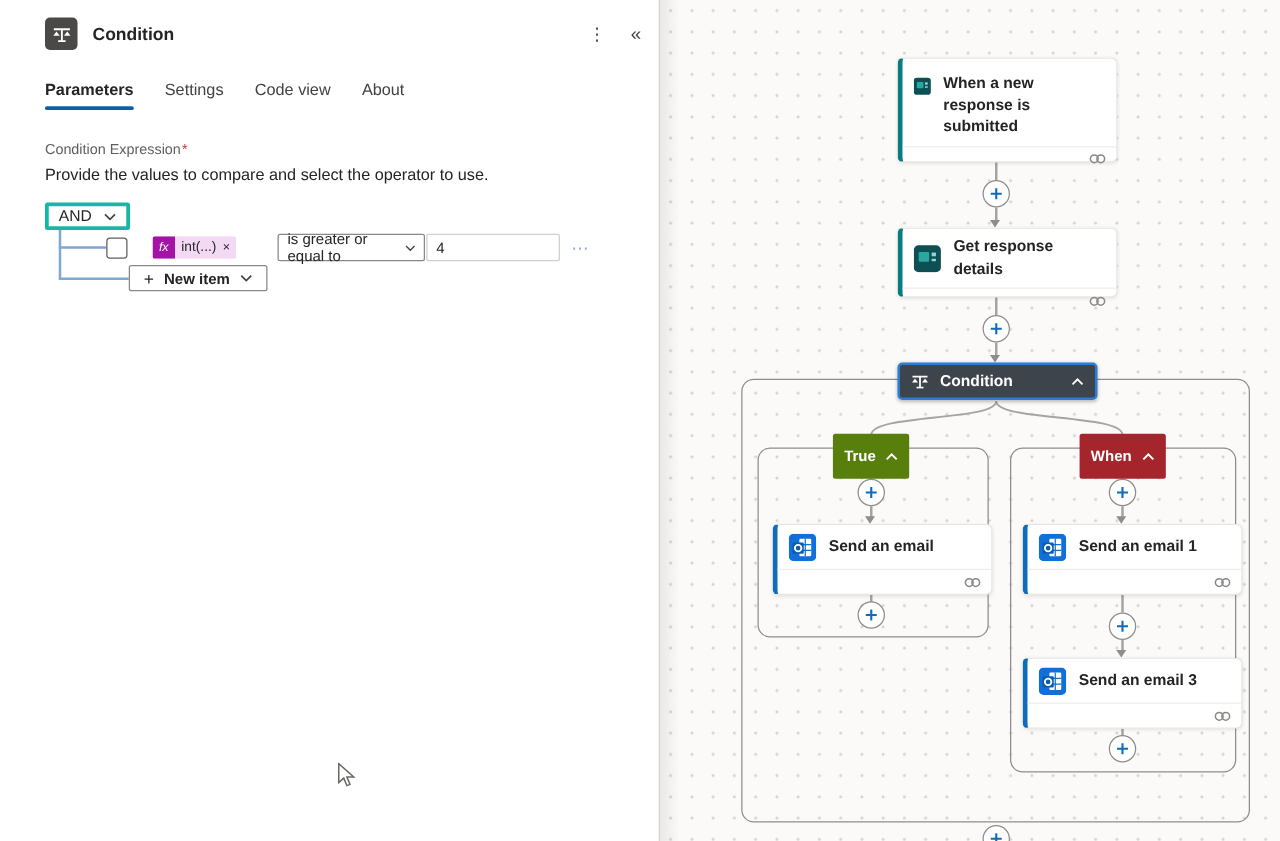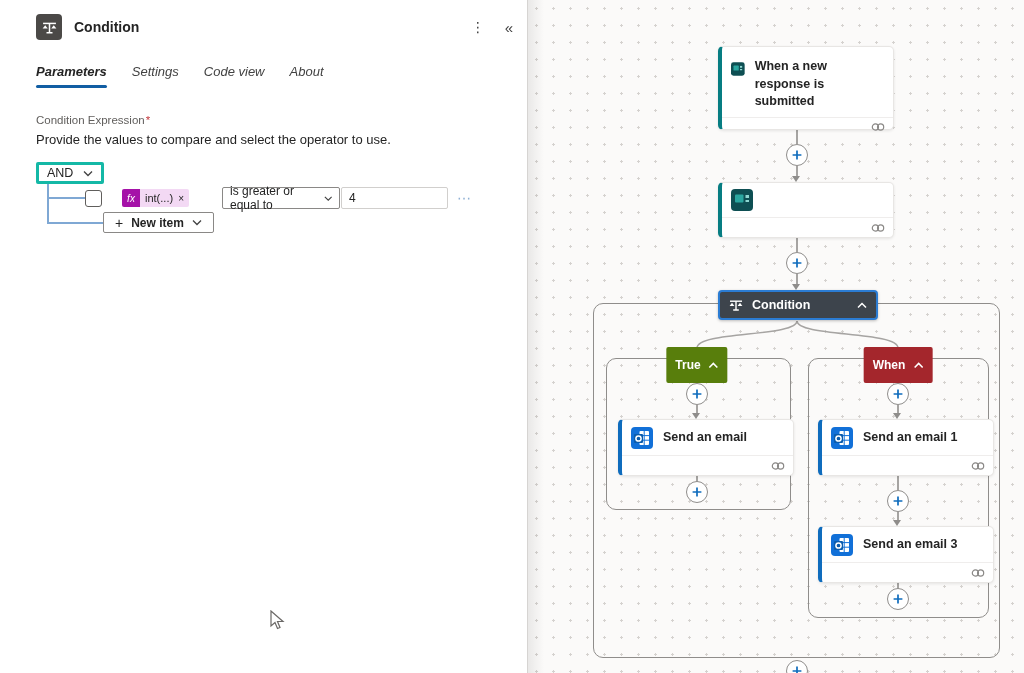--- a/index.html
+++ b/index.html
@@ -11,21 +11,21 @@
   .left-panel { width:507px; background:#fff; position:relative; flex:none; }
   .panel-header { display:flex; align-items:center; padding:14px 14px 0 16px; }
   .header-icon { width:26px; height:26px; background:#4b4947; border-radius:4px;
     display:flex; align-items:center; justify-content:center; flex:none; }
   .panel-title { margin-left:12px; font-size:14px; font-weight:bold; flex:1; }
   .header-actions { display:flex; align-items:center; gap:20px; color:#424242; }
   .kebab { font-size:14px; line-height:1; cursor:pointer; }
   .collapse { font-size:15px; line-height:1; cursor:pointer; }
 
   .tabs { display:flex; gap:25px; padding:0 16px; margin-top:24px; font-size:13px; color:#424242; }
-  .tab { padding-bottom:9px; position:relative; cursor:pointer;font-style:italic; }
+  .tab { padding-bottom:9px; position:relative; cursor:pointer; }
   .tab.active { color:#242424; font-weight:bold; }
   .tab.active::after { content:""; position:absolute; left:0; right:0; bottom:0;
     height:3px; border-radius:2px; background:#115ea3; }
 
   .section { padding:26px 16px 0; }
   .field-label { font-size:11.5px; color:#605e5c; }
   .required { color:#c43a3f; margin-left:1px; }
   .field-help { font-size:13px; color:#242424; margin-top:6px; }
 
   .expr { position:relative; margin-top:15px; height:100px; }
@@ -302,20 +302,21 @@
             <use href="#link-glyph"></use>
           </svg>
       </div>
     </div>
 
     <div class="card" style="left:190px;top:182px;height:56px">
       <div class="card-head">
         <svg width="22" height="22" viewBox="0 0 22 22">
             <use href="#forms-glyph"></use>
           </svg>
+        <div class="card-title">Get response details</div>
       </div>
       <div class="card-foot">
         <svg width="14" height="10" viewBox="0 0 14 10">
             <use href="#link-glyph"></use>
           </svg>
       </div>
     </div>
 
     <div class="cond-node">
       <svg width="14" height="12" viewBox="0 0 14 12" style="color:#fff">

